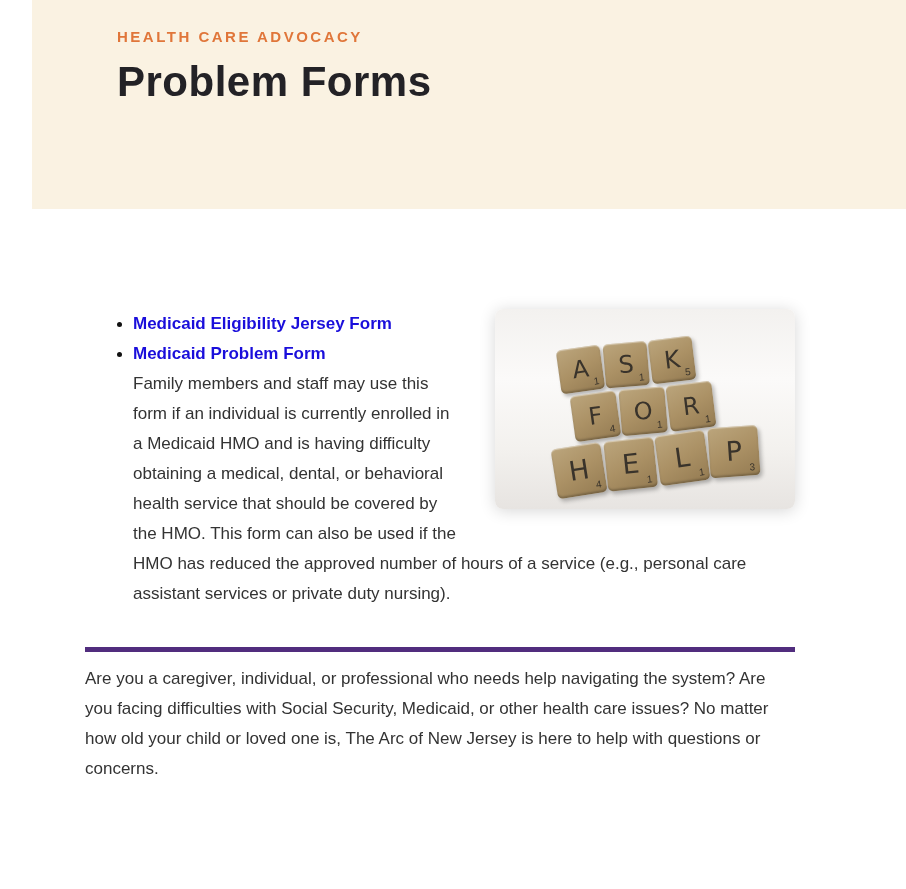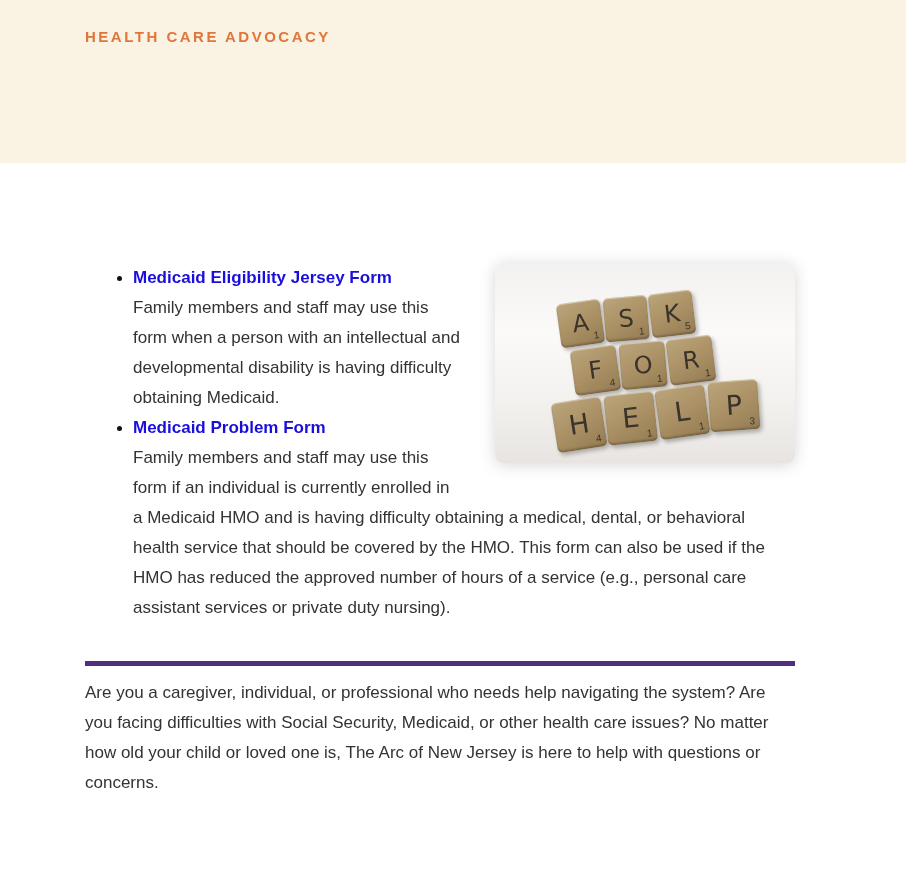--- a/index.html
+++ b/index.html
@@ -17,22 +17,23 @@
     height:889px;
     overflow:hidden;
     background:#ffffff;
     font-family:"Liberation Sans","DejaVu Sans",sans-serif;
     color:var(--body-text);
   }
 
   
   .page-header{
     background:var(--header-bg);
-    height:163px;
+    height:209px;
     padding:28px 0 16px 85px;
+    margin-left:32px;
   }
   .eyebrow{
     color:var(--accent-orange);
     font-size:15px;
     font-weight:bold;
     letter-spacing:2.5px;
   }
   h1.page-title{
     margin-top:13px;
     color:var(--title-color);
@@ -121,20 +122,21 @@
     margin:38px 0 0 0;
   }
 
   p.body-paragraph{margin-top:12px;}
 </style>
 </head>
 <body>
 
 <header class="page-header">
   <div class="eyebrow">HEALTH CARE ADVOCACY</div>
+  <h1 class="page-title">Problem Forms</h1>
 </header>
 
 <main class="content">
 
   <figure class="photo">
     <div class="tiles-board">
         <div class="tile-row row-0">
           <div class="tile">
             <span class="tl">A</span>
             <span class="tv">1</span>
@@ -179,21 +181,20 @@
             <span class="tl">P</span>
             <span class="tv">3</span>
           </div>
         </div>
       </div>
   </figure>
 
   <ul class="forms-list">
     <li>
       <a href="#" class="form-link">Medicaid Eligibility Jersey Form</a>
-      <div class="form-desc">Family members and staff may use this form when a person with an intellectual and developmental disability is having difficulty obtaining Medicaid.</div>
     </li>
     <li>
       <a href="#" class="form-link">Medicaid Problem Form</a>
       <div class="form-desc">Family members and staff may use this form if an individual is currently enrolled in a Medicaid HMO and is having difficulty obtaining a medical, dental, or behavioral health service that should be covered by the HMO. This form can also be used if the HMO has reduced the approved number of hours of a service (e.g., personal care assistant services or private duty nursing).</div>
     </li>
   </ul>
 
   <hr class="divider">
 
   <p class="body-paragraph">Are you a caregiver, individual, or professional who needs help navigating the system? Are you facing difficulties with Social Security, Medicaid, or other health care issues? No matter how old your child or loved one is, The Arc of New Jersey is here to help with questions or concerns.</p>

